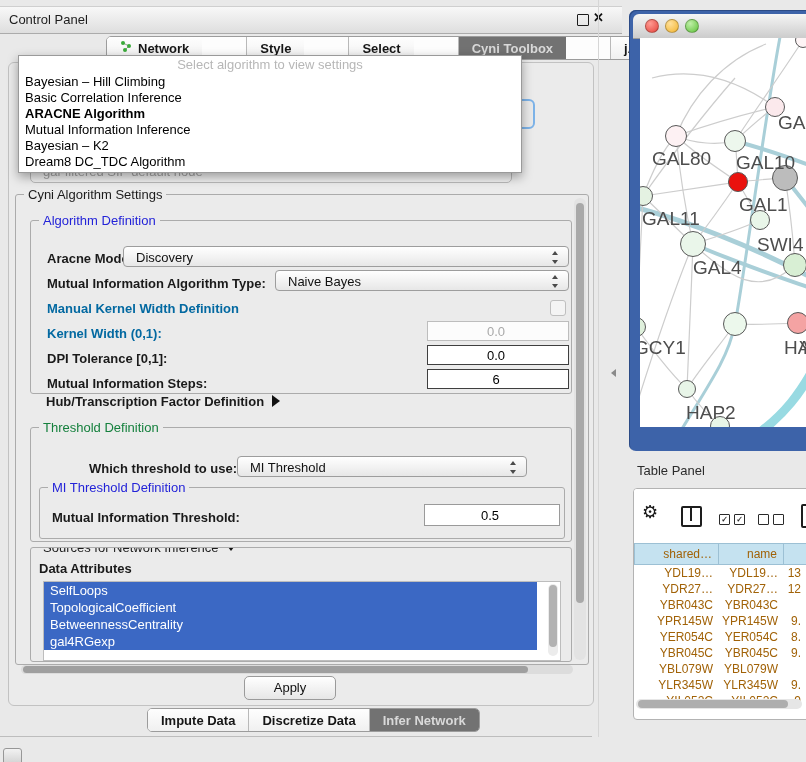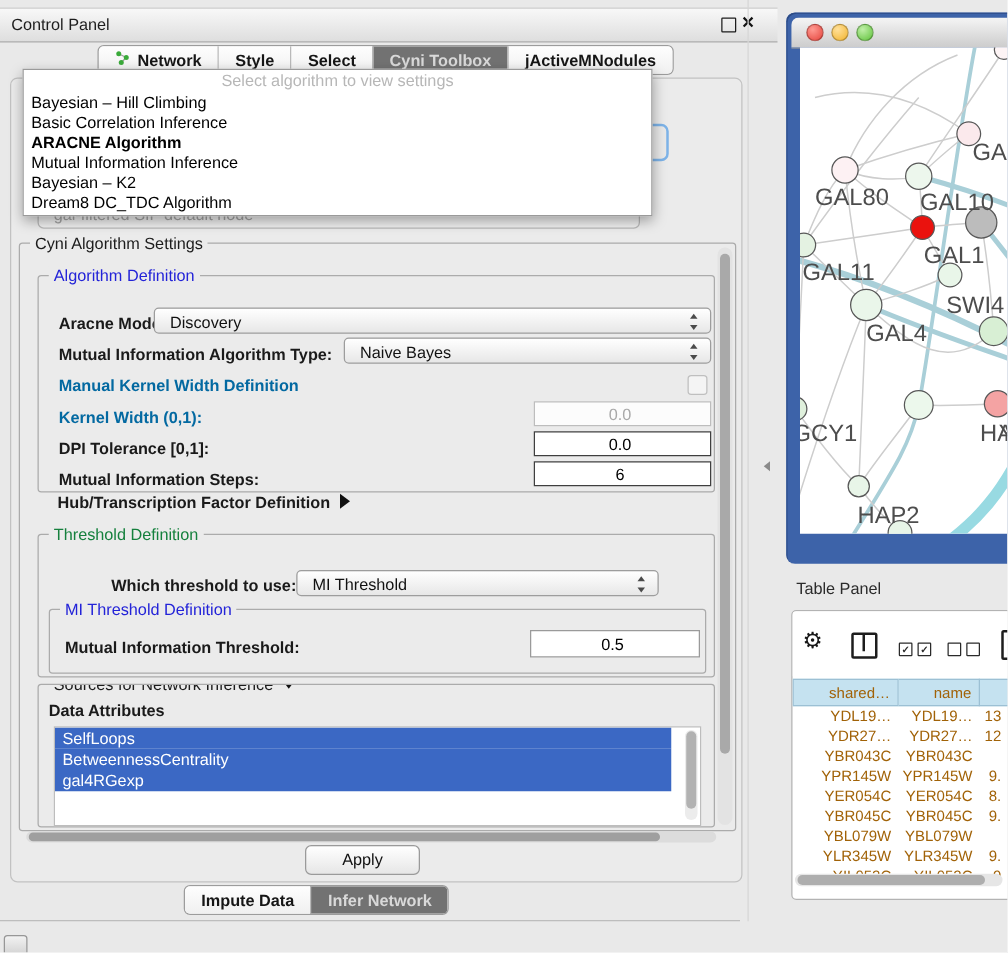--- a/index.html
+++ b/index.html
@@ -11,21 +11,21 @@
     background:linear-gradient(#f8f8f8,#dedede);border-top:1px solid #cfcfcf;border-bottom:1px solid #ababab;}
   .cp-title{position:absolute;left:9px;top:5px;font-size:13px;color:#1d1d1d;}
   .win-float{position:absolute;left:577px;top:7px;width:10px;height:10px;border:1.5px solid #1c1c1c;border-radius:1px;background:transparent;}
   .win-close{position:absolute;left:593px;top:3px;font-size:13px;font-weight:900;color:#111;}
 
   .seg-tabs{position:absolute;display:inline-flex;border:1px solid #9c9c9c;border-radius:5px;overflow:hidden;background:#fdfdfd;height:22px;}
   .seg-tab{display:flex;align-items:center;gap:5px;padding:0 13px;font-size:13px;font-weight:600;color:#161616;
     background:linear-gradient(#fefefe,#f0f0f0);border-left:1px solid #b9b9b9;white-space:nowrap;}
   .seg-tab:first-child{border-left:none;}
   .seg-tab.active{background:#727272;color:#d9d9d9;}
-  #cp-tabs{left:78px;top:36px;}
+  #cp-tabs{left:106px;top:36px;gap:44px;}
   #bottom-tabs{left:147px;top:708px;}
 
   .cp-main{position:absolute;left:8px;top:62px;width:584px;height:642px;background:#ebebeb;
     border:1px solid #c2c2c2;border-radius:6px;z-index:1;}
 
   .groupbox{position:absolute;border:1px solid #ababab;border-radius:3px;}
   .groupbox>.legend{position:absolute;top:-8px;left:8px;background:#ebebeb;padding:0 4px;font-size:13px;color:#1c1c1c;white-space:nowrap;}
   .legend.blue{color:#2323d8;}
   .legend.green{color:#15803d;}
 
@@ -201,20 +201,21 @@
           <input class="numfield soft" style="left: 384px; top: 16px; width: 136px; height: 22px;" value="0.5">
         </div>
       </div>
 
       <div id="sources-group" class="groupbox">
         <span class="legend"><span>Sources for Network Inference</span><span class="tri-down"></span></span>
         <span class="lbl" style="left:8px;top:13px;">Data Attributes</span>
         <div class="attr-list">
           <div id="attr-items">
               <div class="attr-item">SelfLoops</div>
+              <div class="attr-item">TopologicalCoefficient</div>
               <div class="attr-item">BetweennessCentrality</div>
               <div class="attr-item">gal4RGexp</div>
             </div>
           <div class="attr-scroll">
               <div class="thumb"></div>
             </div>
         </div>
       </div>
 
       <div class="vscroll">
@@ -239,20 +240,23 @@
         <div class="dd-item selected">ARACNE Algorithm</div>
         <div class="dd-item">Mutual Information Inference</div>
         <div class="dd-item">Bayesian – K2</div>
         <div class="dd-item">Dream8 DC_TDC Algorithm</div>
       </div>
   </div>
 
   <div id="bottom-tabs" class="seg-tabs">
       <div class="seg-tab">
         <span>Impute Data</span>
+      </div>
+      <div class="seg-tab">
+        <span>Discretize Data</span>
       </div>
       <div class="seg-tab active">
         <span>Infer Network</span>
       </div>
     </div>
   <div class="bottom-divider"></div>
   <div class="splitter-line"></div>
   <div class="resize-handle"></div>
   <div class="corner-icon"></div>
 

